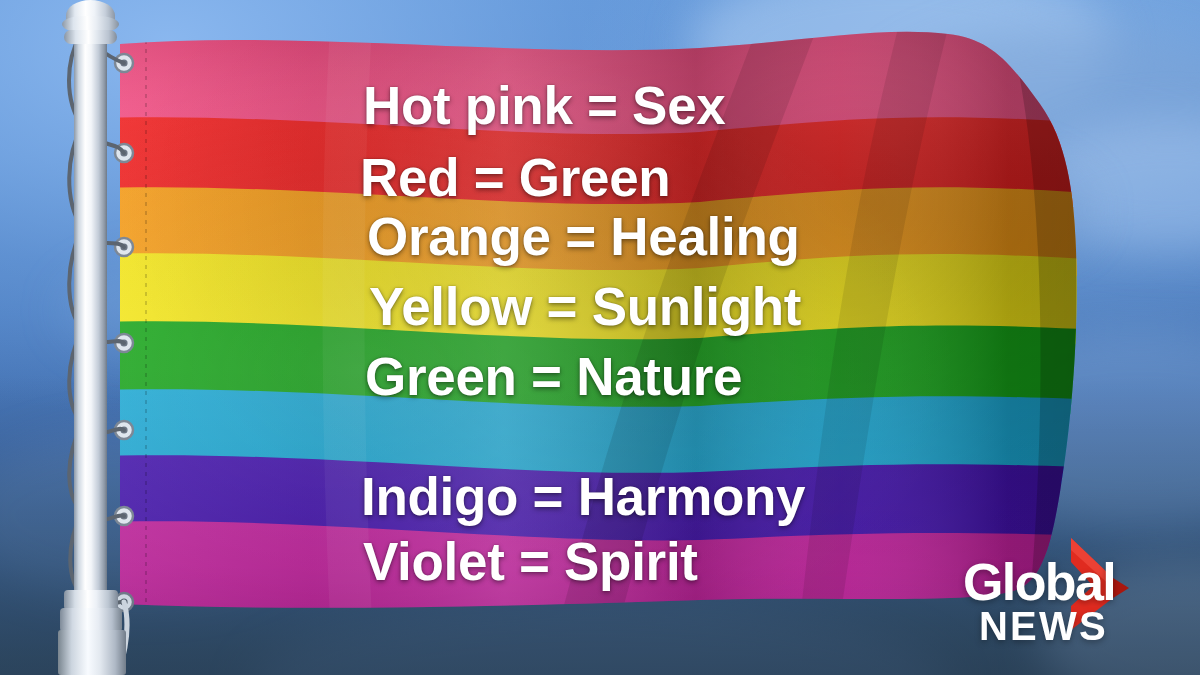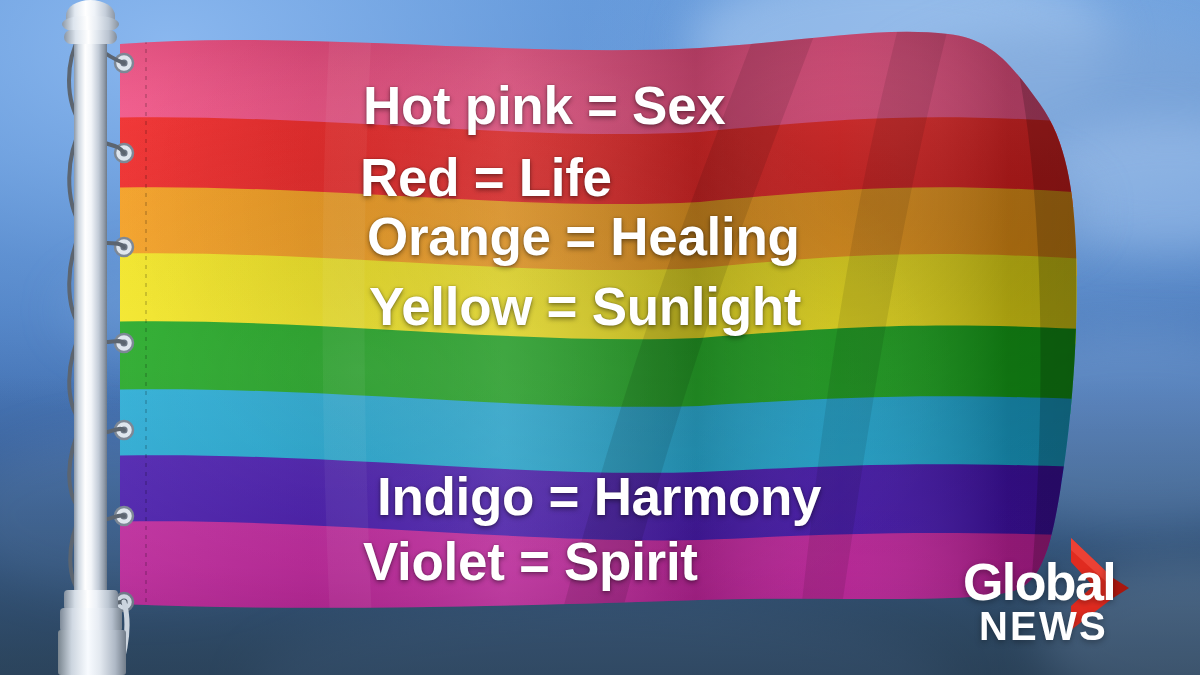--- a/index.html
+++ b/index.html
@@ -258,24 +258,25 @@
     <div class="finial"></div>
     <div class="finial2"></div>
     <div class="cleat"></div>
     <div class="collar"></div>
     <div class="collar2"></div>
     <div class="collar3"></div>
   </div>
 
   <div class="labels">
     <div class="lbl" style="left:363px; top:79px;">Hot pink = Sex</div>
-    <div class="lbl" style="left:360px; top:151px;">Red = Life</div>
+    <div class="lbl" style="left:360px; top:151px;">Red = Green</div>
     <div class="lbl" style="left:369px; top:280px;">Yellow = Sunlight</div>
     <div class="lbl" style="left:367px; top:210px;">Orange = Healing</div>
-    <div class="lbl" style="left:361px; top:470px;margin-left:16px;">Indigo = Harmony</div>
+    <div class="lbl" style="left:365px; top:350px;">Green = Nature</div>
+    <div class="lbl" style="left:361px; top:470px;">Indigo = Harmony</div>
     <div class="lbl" style="left:363px; top:535px;">Violet = Spirit</div>
   </div>
 
   <div class="logo">
     <svg class="logo-chevron" width="76" height="104" viewBox="0 0 76 104">
       <path d="M8,6 L50,46 L50,66 L8,98 L8,74 L30,54 L8,30 Z" fill="#e02b20"></path>
       <path d="M50,46 L66,56 L50,66 Z" fill="#a9170f"></path>
       <path d="M8,6 L50,46 L50,56 L8,18 Z" fill="#f04a3c" opacity="0.75"></path>
     </svg>
     <div class="logo-word">Global</div>

